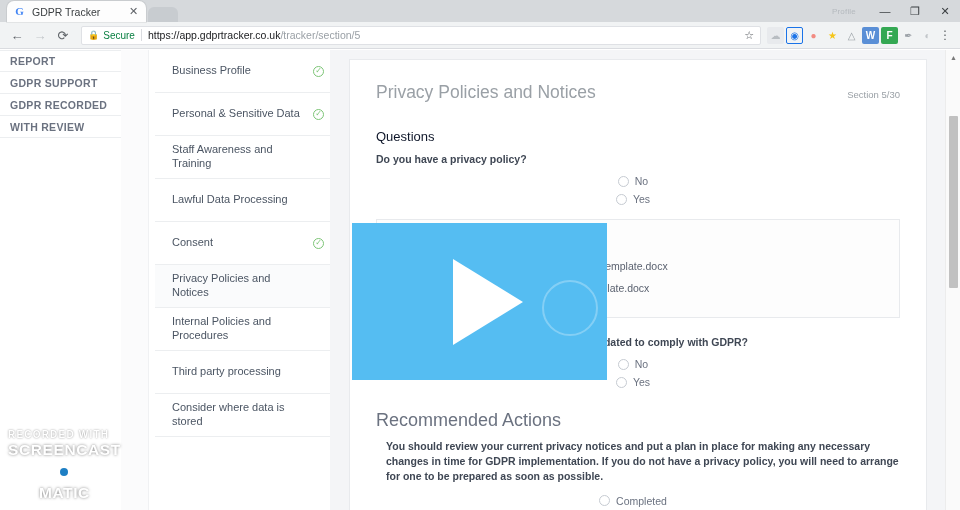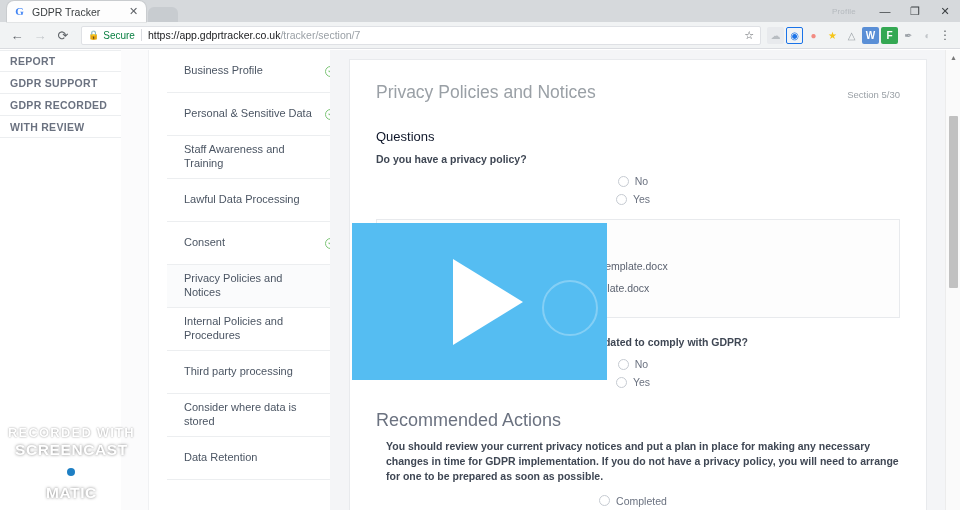--- a/index.html
+++ b/index.html
@@ -106,21 +106,21 @@
   }
   .leftnav-item:first-child { border-top: 1px solid #eceef0; }
 
   .gutter {
     position: absolute; left: 121px; top: 0; width: 28px; height: 460px;
     background: #fbfbfc; border-right: 1px solid #f0f1f3;
   }
 
   
   .sectionlist {
-    position: absolute; left: 167px; top: 0; width: 181px; height: 460px;
+    position: absolute; left: 155px; top: 0; width: 181px; height: 460px;
     background: #ffffff;
   }
   .section-item {
     min-height: 43px; display: flex; align-items: center;
     justify-content: space-between;
     padding: 7px 12px 7px 17px;
     border-bottom: 1px solid #eceef0;
     font-size: 11px; color: #4b5563; line-height: 1.25;
   }
   .section-item.active { background: #fafbfc; }
@@ -226,21 +226,21 @@
     position: absolute; left: 3px; top: 66px; width: 9px; height: 172px;
     background: #c1c1c1; border-radius: 1px;
   }
 
   
   .watermark {
     position: absolute; left: 8px; bottom: 8px; z-index: 60;
     color: #ffffff; pointer-events: none;
   }
   .wm-small {
-    font-size: 13px; font-weight: 700; letter-spacing: 1.2px;
+    font-size: 10px; font-weight: 700; letter-spacing: 1.2px;
     text-shadow: 0 0 2px rgba(0,0,0,.45);
   }
   .wm-main {
     display: flex; align-items: center; gap: 4px; margin-top: 1px; flex-direction: column;
   }
   .wm-word {
     font-size: 15.5px; font-weight: 700; letter-spacing: .6px;
     text-shadow: 0 0 3px rgba(0,0,0,.5);
   }
   .wm-dot {
@@ -272,21 +272,21 @@
   </div>
 
   <div class="toolbar">
     <span class="nav-btn">←</span>
     <span class="nav-btn dim">→</span>
     <span class="nav-btn">⟳</span>
     <div class="omnibox">
       <span class="lock">🔒</span>
       <span class="secure">Secure</span>
       <span class="sep"></span>
-      <span class="url"><b>https://app.gdprtracker.co.uk</b><span>/tracker/section/7</span></span>
+      <span class="url"><b>https://app.gdprtracker.co.uk</b><span>/tracker/section/5</span></span>
       <span class="star">☆</span>
     </div>
     <div class="ext-row">
       <span class="ext" style="background:#e8eaed;color:#b8bdc2">☁</span>
       <span class="ext" style="color:#1a73e8;border:1px solid #1a73e8">◉</span>
       <span class="ext" style="color:#f28b82">●</span>
       <span class="ext" style="color:#f5c518">★</span>
       <span class="ext" style="color:#9aa0a6">△</span>
       <span class="ext" style="background:#5a8fd6;color:#fff;font-weight:700">W</span>
       <span class="ext" style="background:#34a853;color:#fff;font-weight:700">F</span>
@@ -345,24 +345,20 @@
         <span class="check hidden"></span>
       </div>
       <div class="section-item">
         <span class="lbl">Third party processing</span>
         <span class="check hidden"></span>
       </div>
       <div class="section-item">
         <span class="lbl">Consider where data is stored</span>
         <span class="check hidden"></span>
       </div>
-      <div class="section-item">
-        <span class="lbl">Data Retention</span>
-        <span class="check hidden"></span>
-      </div>
     </div>
 
     <div class="mainwrap">
       <div class="card">
 
         <div class="card-head">
           <div class="card-title">Privacy Policies and Notices</div>
           <div class="card-section-no">Section 5/30</div>
         </div>
 

